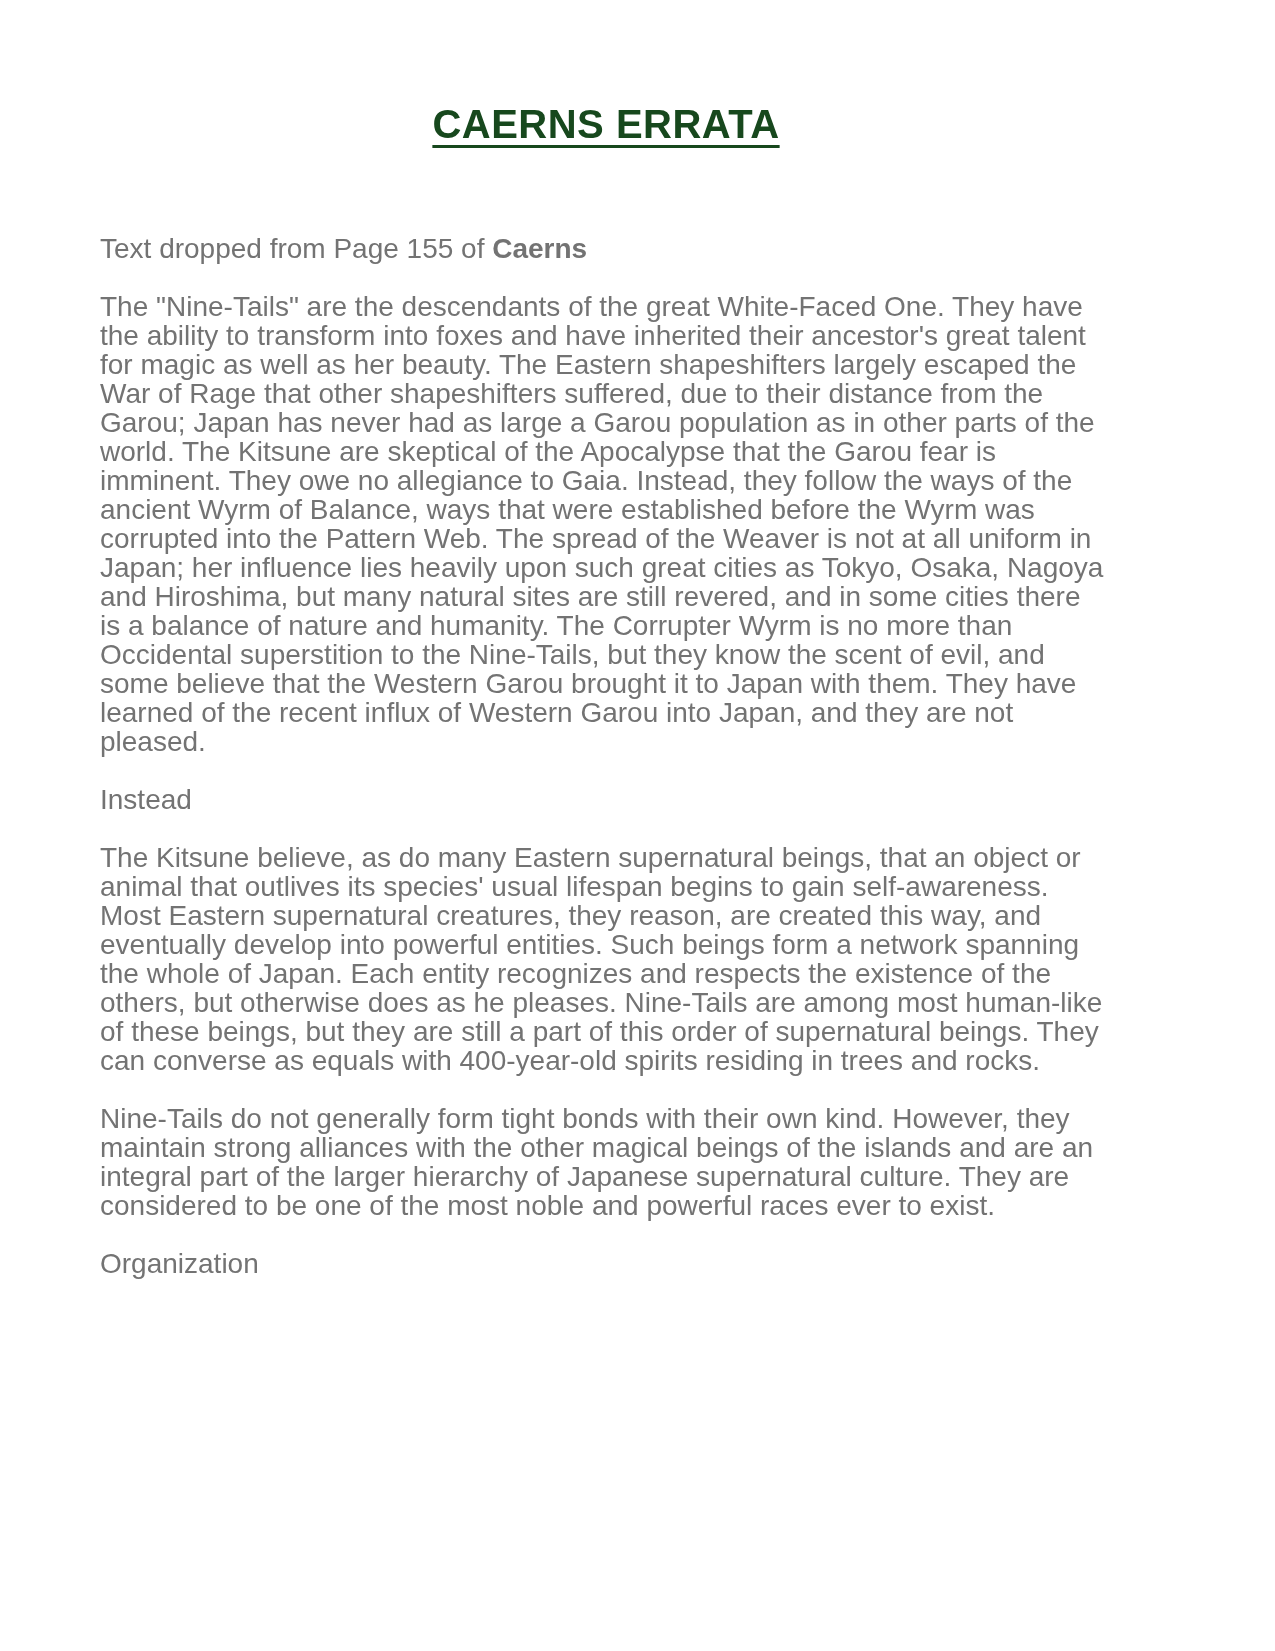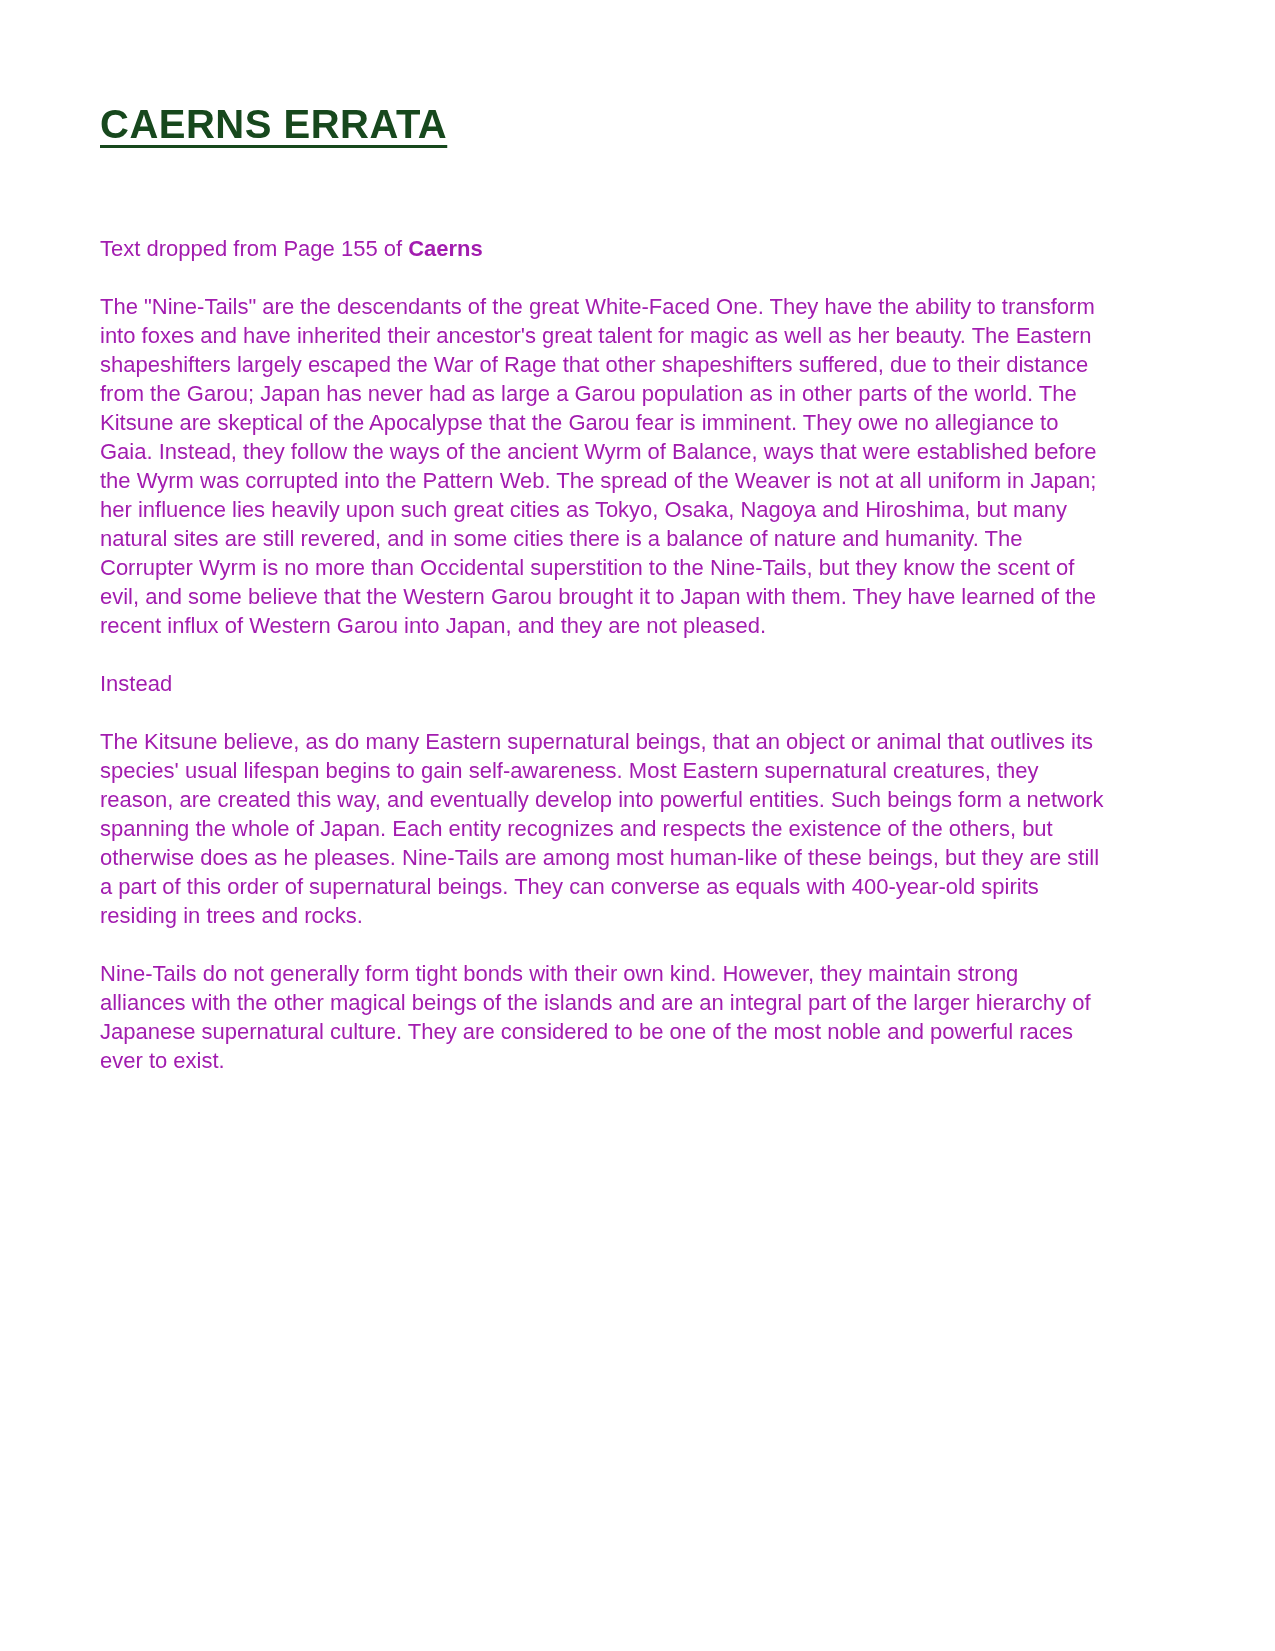--- a/index.html
+++ b/index.html
@@ -16,39 +16,40 @@
   }
   .page {
     box-sizing: border-box;
     width: 1275px;
     height: 1651px;
     padding: 100px 163px 0 100px; 
     background: #ffffff;
   }
   .title {
     margin: 0 0 86px 0;
+    text-align: center;
     font-size: 40px;
     line-height: 48px;
     font-weight: bold;
     color: #17481d;
     letter-spacing: 0.5px;
   }
   .title .title-text {
     text-decoration: underline;
     text-decoration-thickness: 3px;
     text-underline-offset: 7px;
   }
   .intro,
   .body-para,
   .section-heading {
     margin: 0 4px 29px 0;
-    font-size: 22px;
+    font-size: 28px;
     line-height: 29px;
     font-weight: normal;
-    color: #a21caf;
+    color: #737373;
   }
   .intro strong {
     font-weight: bold;
   }
 </style>
 </head>
 <body>
 
 <div class="page">
 
@@ -61,14 +62,15 @@
   </p>
 
   <p class="body-para">The "Nine-Tails" are the descendants of the great White-Faced One. They have the ability to transform into foxes and have inherited their ancestor's great talent for magic as well as her beauty. The Eastern shapeshifters largely escaped the War of Rage that other shapeshifters suffered, due to their distance from the Garou; Japan has never had as large a Garou population as in other parts of the world. The Kitsune are skeptical of the Apocalypse that the Garou fear is imminent. They owe no allegiance to Gaia. Instead, they follow the ways of the ancient Wyrm of Balance, ways that were established before the Wyrm was corrupted into the Pattern Web. The spread of the Weaver is not at all uniform in Japan; her influence lies heavily upon such great cities as Tokyo, Osaka, Nagoya and Hiroshima, but many natural sites are still revered, and in some cities there is a balance of nature and humanity. The Corrupter Wyrm is no more than Occidental superstition to the Nine-Tails, but they know the scent of evil, and some believe that the Western Garou brought it to Japan with them. They have learned of the recent influx of Western Garou into Japan, and they are not pleased.</p>
 
   <p class="section-heading">Instead</p>
 
   <p class="body-para">The Kitsune believe, as do many Eastern supernatural beings, that an object or animal that outlives its species' usual lifespan begins to gain self-awareness. Most Eastern supernatural creatures, they reason, are created this way, and eventually develop into powerful entities. Such beings form a network spanning the whole of Japan. Each entity recognizes and respects the existence of the others, but otherwise does as he pleases. Nine-Tails are among most human-like of these beings, but they are still a part of this order of supernatural beings. They can converse as equals with 400-year-old spirits residing in trees and rocks.</p>
 
   <p class="body-para">Nine-Tails do not generally form tight bonds with their own kind. However, they maintain strong alliances with the other magical beings of the islands and are an integral part of the larger hierarchy of Japanese supernatural culture. They are considered to be one of the most noble and powerful races ever to exist.</p>
 
+  <p class="section-heading">Organization</p>
 
 </div>
 
 </body></html>

